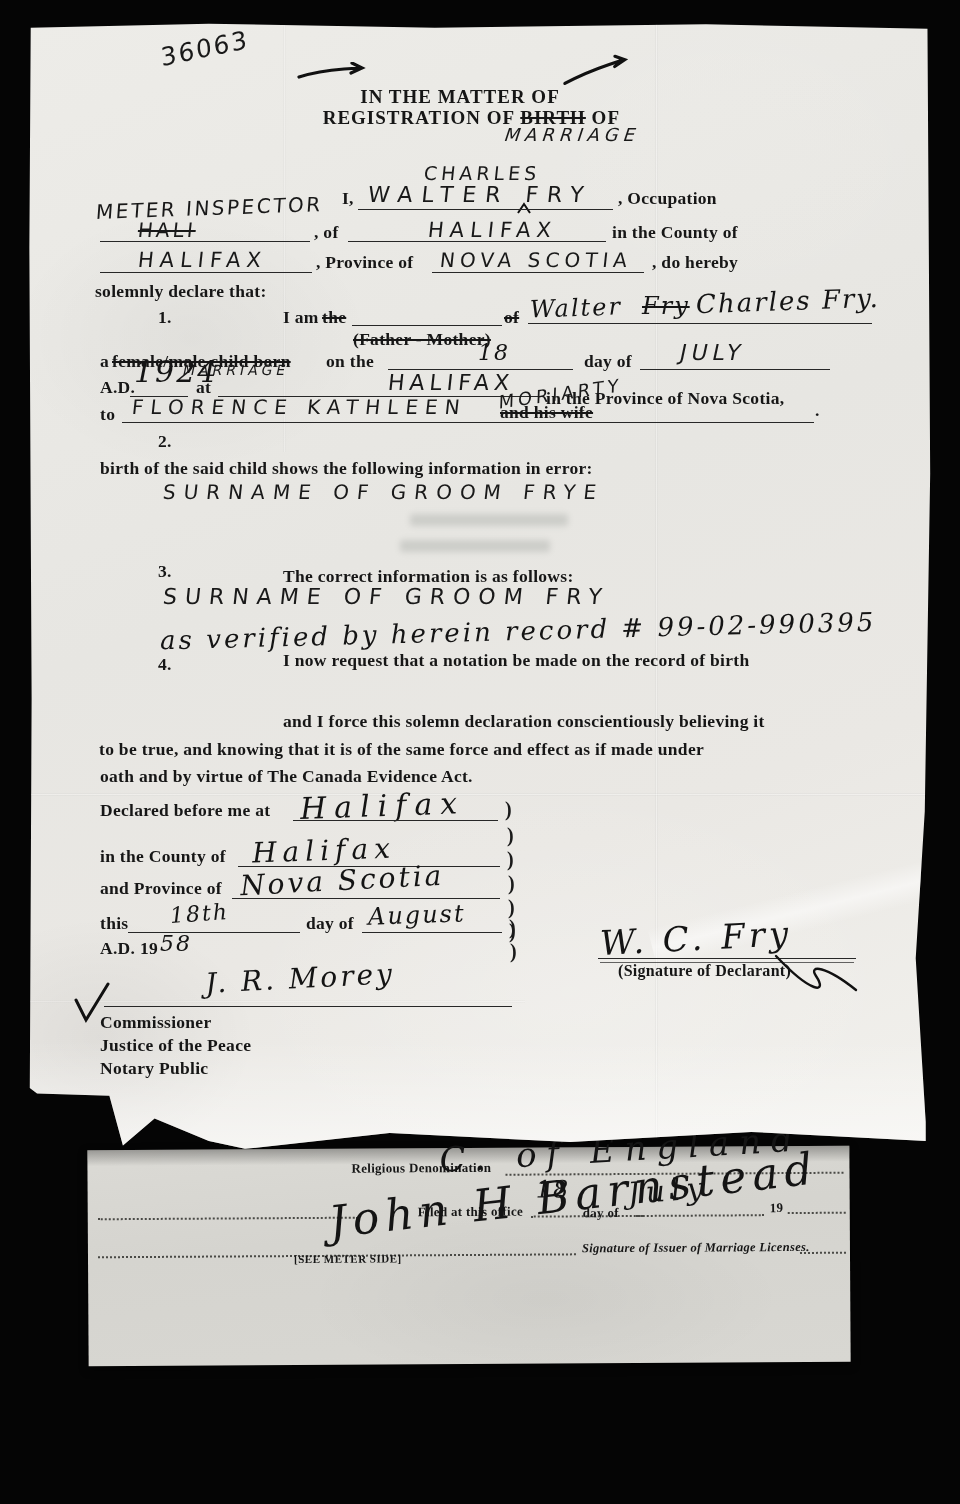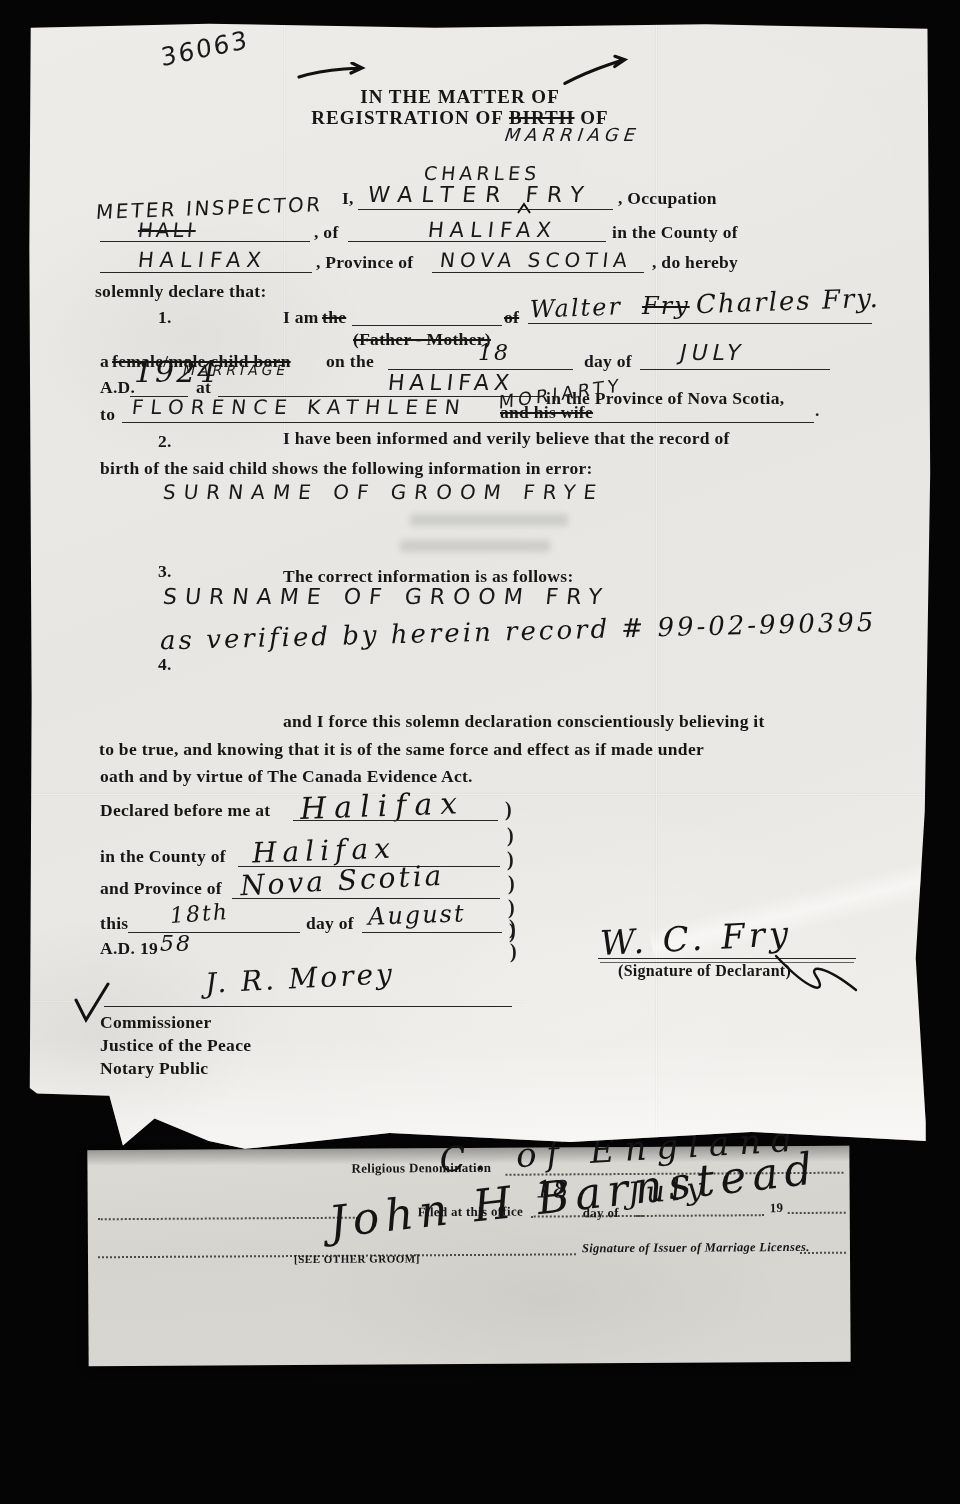--- a/index.html
+++ b/index.html
@@ -70,21 +70,21 @@
     <span class="hs" style="left:540px;top:26px;font-size:30px;letter-spacing:6px;transform:rotate(-4deg)">July</span>
     <span class="pt pt-sm" style="left:682px;top:54px">19</span>
     <div class="dl" style="left:700px;top:66px;width:58px"></div>
 
     <div class="dl" style="left:10px;top:106px;width:478px"></div>
     <span class="pt pt-sm" style="left:494px;top:94px;font-style:italic;font-size:12.5px">Signature of Issuer of Marriage Licenses.</span>
     <div class="dl" style="left:712px;top:106px;width:46px"></div>
 
     <span class="hs" style="left:240px;top:22px;font-size:44px;letter-spacing:6px;transform:rotate(-6deg)">John H Barnstead</span>
 
-    <span class="pt pt-xs" style="left:206px;top:104px">[SEE OTHER GROOM]</span>
+    <span class="pt pt-xs" style="left:206px;top:104px">[SEE METER SIDE]</span>
   </div>
 
   <div class="paper">
 
     <div class="crease-v" style="left:627px;top:0;height:100%"></div>
     <div class="crease-v" style="left:255px;top:0;height:430px;opacity:.7"></div>
     <div class="crease-h" style="left:0;top:771px;width:100%"></div>
     <div class="crease-h" style="left:0;top:978px;width:55%;opacity:.6"></div>
     <div class="light-band" style="left:620px;top:870px;width:300px;height:40px;transform:rotate(-14deg)"></div>
     <div class="bottom-glow"></div>
@@ -94,21 +94,21 @@
 
     <span class="hp" style="left:132px;top:12px;font-size:25px;letter-spacing:2px;transform:rotate(-12deg) skewX(-6deg)">36063</span>
     <svg class="svgmark" style="left:268px;top:40px" width="70" height="20" viewBox="0 0 70 20">
         <path d="M3 15 Q22 9 48 7 L64 6 M56 1 L66 6 L55 11" stroke="#111" stroke-width="3.2" fill="none" stroke-linecap="round"></path>
       </svg>
     <svg class="svgmark" style="left:532px;top:36px;transform:rotate(-10deg)" width="70" height="24" viewBox="0 0 70 24">
         <path d="M3 20 Q24 13 50 9 L64 7 M57 2 L66 7 L55 12" stroke="#111" stroke-width="3.2" fill="none" stroke-linecap="round"></path>
       </svg>
 
     <div class="pt pt-title" style="left:302px;top:64px;width:260px;text-align:center">IN THE MATTER OF</div>
-    <div class="pt pt-title" style="left:272px;top:85px;width:320px;text-align:center">
+    <div class="pt pt-title" style="left:272px;top:85px;width:320px;text-align:right">
       <span>REGISTRATION OF</span>
       <span class="strike">BIRTH</span>
       <span>OF</span>
     </div>
     <span class="hp" style="left:477px;top:102px;font-size:18px;letter-spacing:5px;transform:skewX(-18deg)">MARRIAGE</span>
 
     <span class="hp" style="left:396px;top:140px;font-size:19px;letter-spacing:4px">CHARLES</span>
     <span class="pt" style="left:314px;top:166px">I,</span>
     <span class="hp" style="left:340px;top:160px;font-size:22px;letter-spacing:9px">WALTER FRY</span>
     <svg class="svgmark" style="left:488px;top:180px" width="16" height="12" viewBox="0 0 16 12">
@@ -163,30 +163,30 @@
     <span class="pt" style="left:518px;top:366px">in the Province of Nova Scotia,</span>
 
     <span class="pt" style="left:72px;top:382px">to</span>
     <div class="ul" style="left:94px;top:400px;width:692px"></div>
     <span class="hp" style="left:104px;top:373px;font-size:20px;letter-spacing:7px">FLORENCE KATHLEEN</span>
     <span class="hp" style="left:470px;top:361px;font-size:18px;letter-spacing:4px;transform:rotate(-8deg) skewX(-10deg)">MORIARTY</span>
     <span class="pt strike" style="left:472px;top:380px">and his wife</span>
     <span class="pt" style="left:787px;top:378px">.</span>
 
     <span class="pt" style="left:130px;top:409px">2.</span>
-    <span class="pt" style="left:255px;top:406px">I have been informed and verily believe that the record of</span>
     <span class="pt" style="left:72px;top:436px">birth of the said child shows the following information in error:</span>
     <span class="hp" style="left:135px;top:458px;font-size:20px;letter-spacing:8px">SURNAME OF GROOM  FRYE</span>
 
     <span class="pt" style="left:130px;top:539px">3.</span>
     <span class="pt" style="left:255px;top:544px">The correct information is as follows:</span>
     <span class="hp" style="left:135px;top:562px;font-size:22px;letter-spacing:8px">SURNAME OF GROOM FRY</span>
     <span class="hs" style="left:132px;top:594px;font-size:26px;letter-spacing:3px;transform:rotate(-1.5deg)">as verified by herein record # 99-02-990395</span>
 
     <span class="pt" style="left:130px;top:632px">4.</span>
+    <span class="pt" style="left:255px;top:628px">I now request that a notation be made on the record of birth</span>
 
     <span class="pt" style="left:255px;top:689px">and I force this solemn declaration conscientiously believing it</span>
     <span class="pt" style="left:71px;top:717px">to be true, and knowing that it is of the same force and effect as if made under</span>
     <span class="pt" style="left:72px;top:744px">oath and by virtue of The Canada Evidence Act.</span>
 
     <span class="pt" style="left:72px;top:778px">Declared before me at</span>
     <span class="hs" style="left:272px;top:766px;font-size:30px;letter-spacing:8px;transform:rotate(-2deg)">Halifax</span>
     <div class="ul" style="left:265px;top:798px;width:205px"></div>
     <span class="paren" style="left:477px;top:776px">)</span>
     <span class="paren" style="left:479px;top:802px">)</span>

